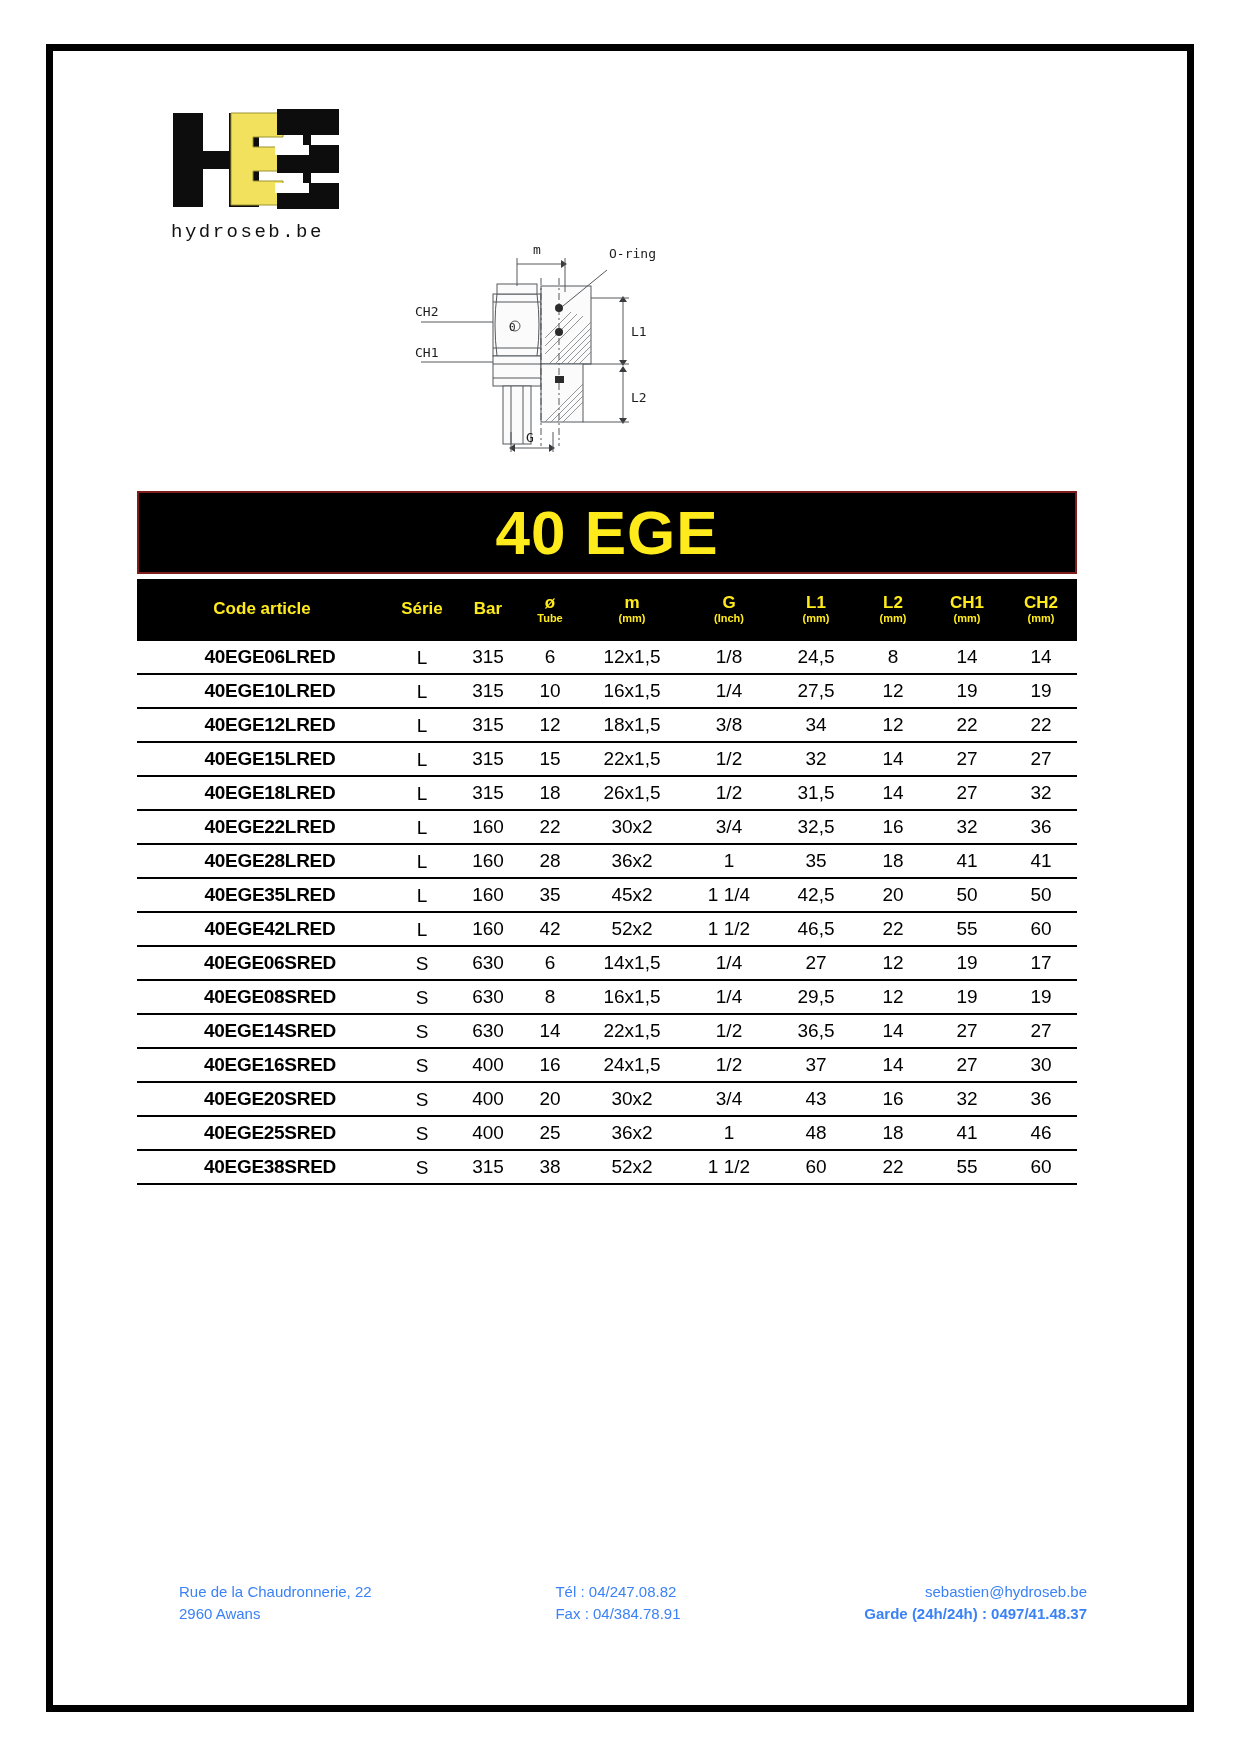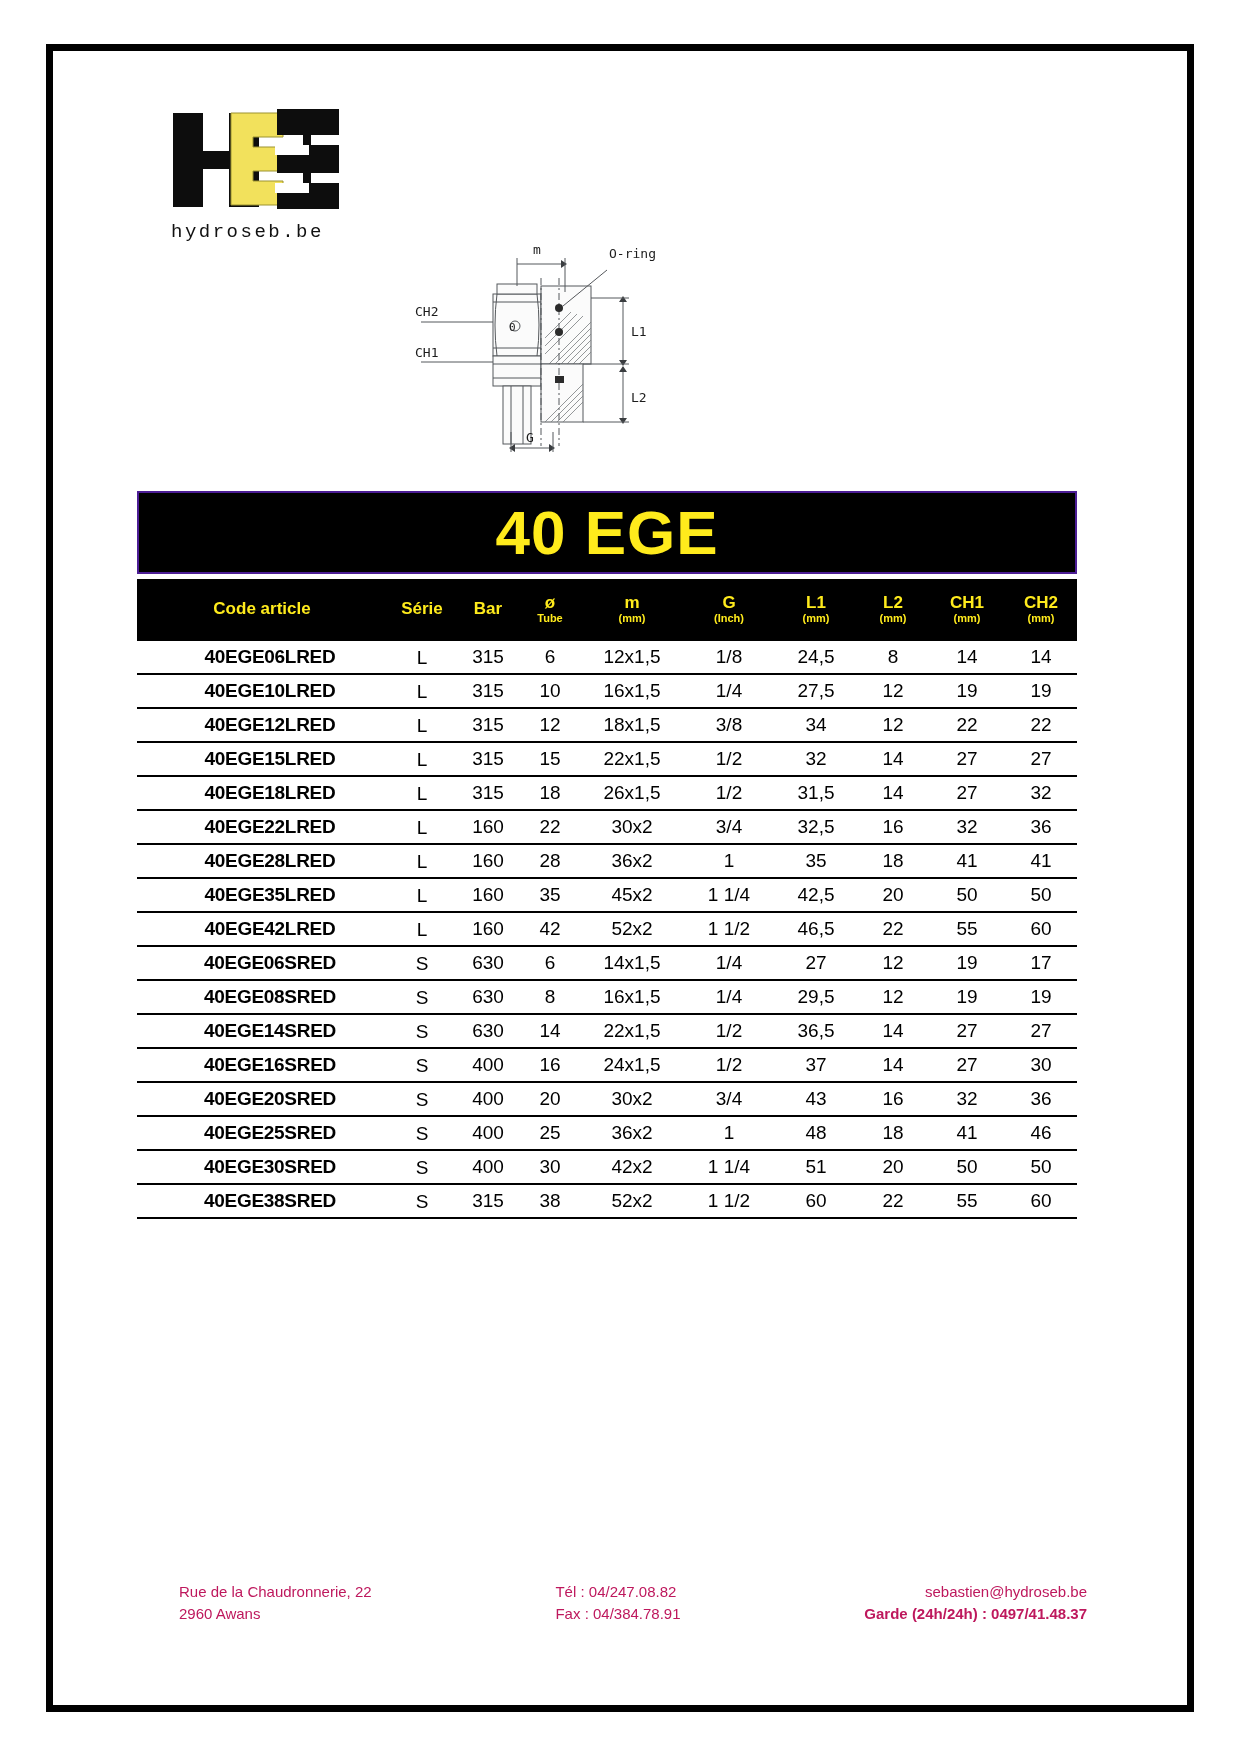--- a/index.html
+++ b/index.html
@@ -72,21 +72,21 @@
   .drawing svg { display:block; }
 
   
   .title-banner {
     position: absolute;
     left: 84px;
     top: 440px;
     width: 940px;
     height: 83px;
     background: #000000;
-    border: 2px solid #4c1d95;
+    border: 2px solid #7f1d1d;
     box-sizing: border-box;
     display: flex;
     align-items: center;
     justify-content: center;
   }
   .title-banner .title-text {
     color: #FFEB1C;
     font-family: "Liberation Sans", sans-serif;
     font-weight: bold;
     font-size: 62px;
@@ -170,21 +170,21 @@
   
   .footer {
     position: absolute;
     left: 84px;
     top: 1530px;
     width: 950px;
     display: flex;
     justify-content: space-between;
     font-family: "Liberation Sans", sans-serif;
     font-size: 15px;
-    color: #be185d;
+    color: #3b82f6;
   }
   .footer .col { line-height: 1.45; }
   .footer .col.left  { text-align: left;  padding-left: 42px;}
   .footer .col.mid   { text-align: left;  }
   .footer .col.right { text-align: right; }
   .footer .bold { font-weight: bold; }
 </style>
 </head>
 <body>
 
@@ -538,32 +538,20 @@
               <td>400</td>
               <td>25</td>
               <td>36x2</td>
               <td>1</td>
               <td>48</td>
               <td>18</td>
               <td>41</td>
               <td>46</td>
             </tr>
             <tr>
-              <td class="code">40EGE30SRED</td>
-              <td class="serie">S</td>
-              <td>400</td>
-              <td>30</td>
-              <td>42x2</td>
-              <td>1 1/4</td>
-              <td>51</td>
-              <td>20</td>
-              <td>50</td>
-              <td>50</td>
-            </tr>
-            <tr>
               <td class="code">40EGE38SRED</td>
               <td class="serie">S</td>
               <td>315</td>
               <td>38</td>
               <td>52x2</td>
               <td>1 1/2</td>
               <td>60</td>
               <td>22</td>
               <td>55</td>
               <td>60</td>

